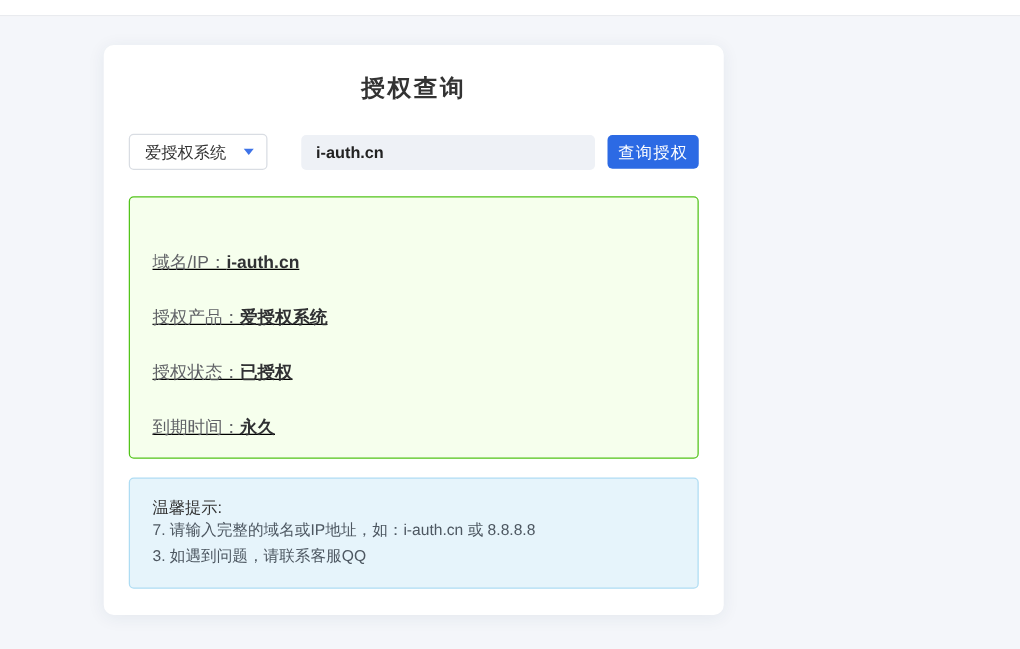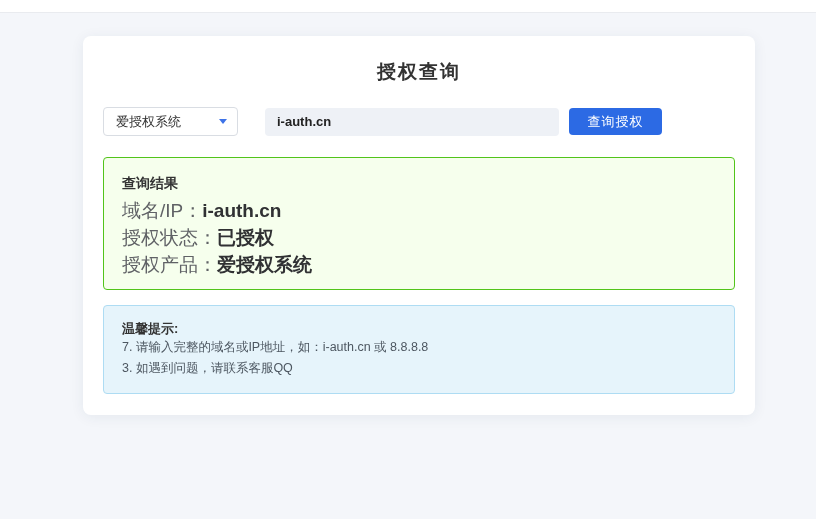--- a/index.html
+++ b/index.html
@@ -11,21 +11,21 @@
   }
   .topbar {
     width: 100%; height: 13px;
     background: #ffffff;
     border-bottom: 1px solid #e9ebef;
   }
   .page {
     padding-top: 23px;
   }
   .card {
-    width: 672px;
+    width: 496px;
     margin-left: 83px;
     background: #ffffff;
     border-radius: 8px;
     box-shadow: 0 2px 14px rgba(30, 50, 90, 0.07);
     padding: 25px 20px 21px 20px;
   }
   .card-title {
     text-align: center;
     font-size: 19px;
     font-weight: bold;
@@ -94,36 +94,37 @@
     border-radius: 4px;
     padding: 16px 18px 16px 18px;
   }
   .result-heading {
     font-size: 14px;
     font-weight: bold;
     color: #333333;
     line-height: 18px;
   }
   .result-row {
-    margin-top: 10px;
-    font-size: 19px;
+    margin-top: 27px;
+    font-size: 14px;
     line-height: 17px;
+    text-decoration: underline;
   }
   .result-row .label { color: #606266; }
   .result-row .value { color: #303133; font-weight: bold; }
   .tips-box {
     margin-top: 15px;
     background: #e6f4fb;
     border: 1px solid #aedcf3;
     border-radius: 4px;
     padding: 14px 18px 14px 18px;
   }
   .tips-heading {
     font-size: 13px;
-    font-weight: bold;
+    font-weight: normal;
     color: #333333;
     line-height: 17px;
   }
   .tip-item {
     font-size: 12.5px;
     color: #4d5761;
     line-height: 21px;
   }
   .tip-item:first-of-type { margin-top: 4px; }
 </style>
@@ -140,29 +141,31 @@
     <div class="form-row">
       <div class="product-select">
         <span>爱授权系统</span>
         <span class="caret"></span>
       </div>
       <input class="domain-input" type="text" value="i-auth.cn" style="">
       <button class="query-btn">查询授权</button>
     </div>
 
     <div class="result-box">
-      <div class="result-heading">查询结果</div>
       <div class="result-row">
         <span class="label">域名/IP：</span><span class="value">i-auth.cn</span>
+      </div>
+      <div class="result-row">
+        <span class="label">授权产品：</span><span class="value">爱授权系统</span>
       </div>
       <div class="result-row">
         <span class="label">授权状态：</span><span class="value">已授权</span>
       </div>
       <div class="result-row">
-        <span class="label">授权产品：</span><span class="value">爱授权系统</span>
+        <span class="label">到期时间：</span><span class="value">永久</span>
       </div>
     </div>
 
     <div class="tips-box">
       <div class="tips-heading">温馨提示:</div>
       <div class="tip-item">7. 请输入完整的域名或IP地址，如：i-auth.cn 或 8.8.8.8</div>
       <div class="tip-item">3. 如遇到问题，请联系客服QQ</div>
     </div>
 
   </div>

